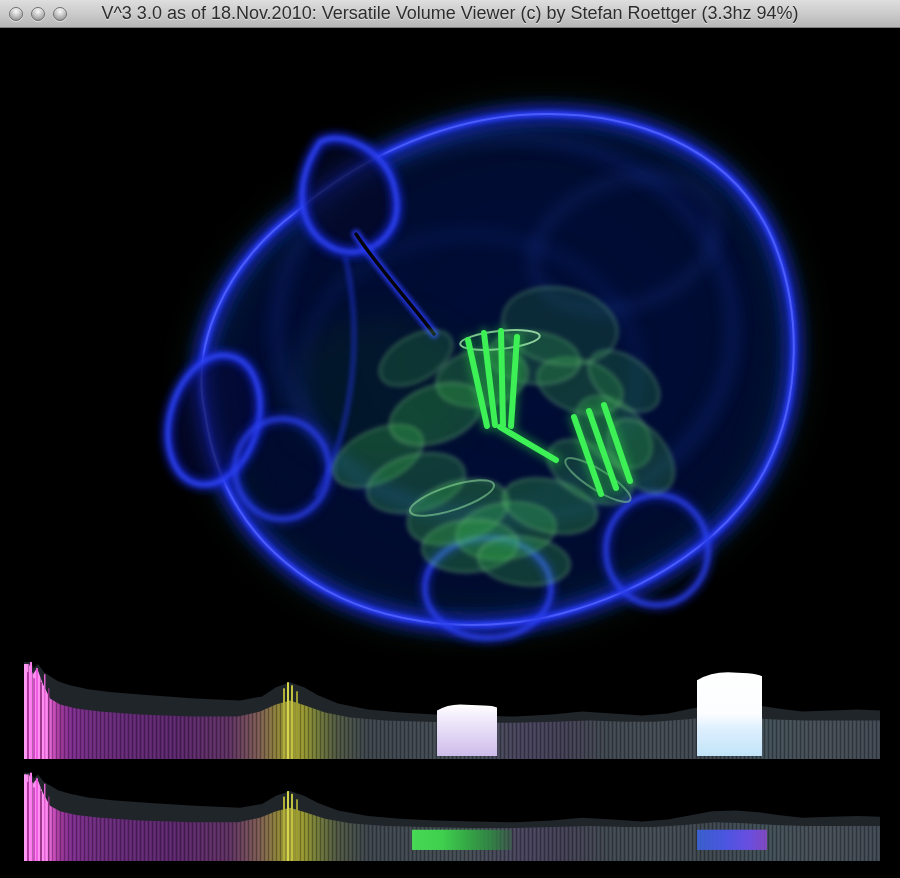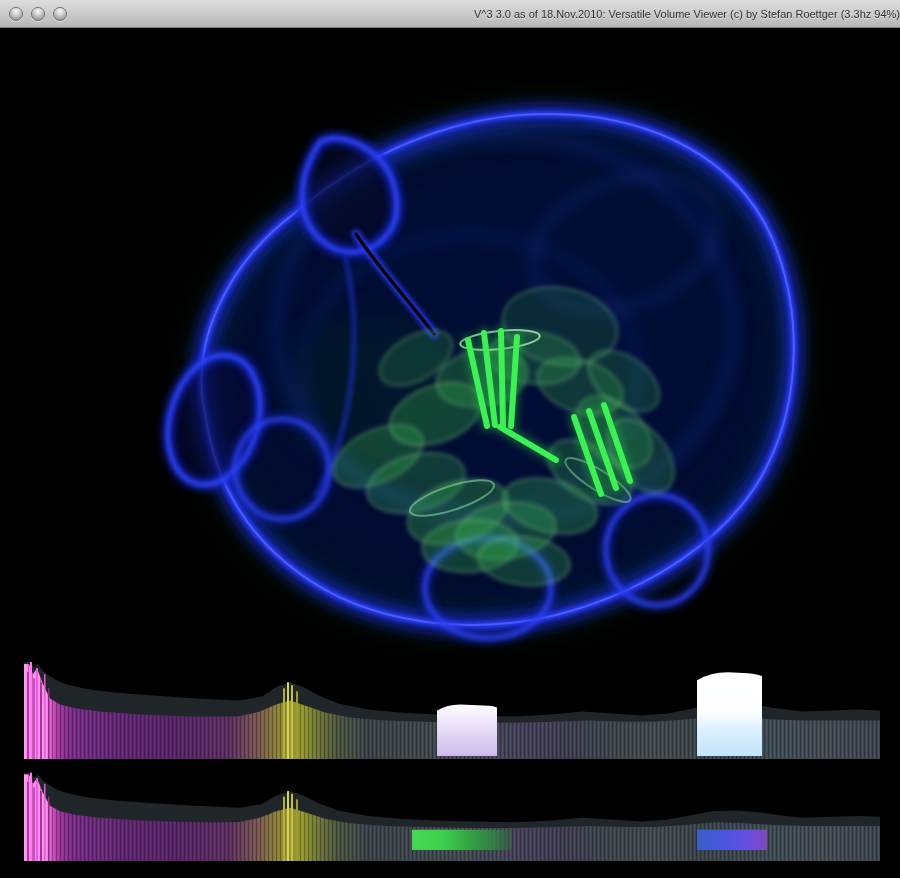--- a/index.html
+++ b/index.html
@@ -15,21 +15,21 @@
   }
   .lights{position:absolute;left:9px;top:0;height:27px;display:flex;align-items:center;gap:8px;}
   .light{
     width:12px;height:12px;border-radius:50%;
     border:1px solid #6f6f6f;
     background:radial-gradient(circle at 50% 30%,#fbfbfb,#c3c3c3 45%,#8d8d8d 90%);
     box-shadow:inset 0 1px 1px rgba(255,255,255,.65), 0 1px 0 rgba(255,255,255,.5);
     cursor:default;
   }
   .title{
-    flex:1;text-align:right;font-size:11px;color:#2d2d2d;
+    flex:1;text-align:center;font-size:18px;color:#2d2d2d;
     text-shadow:0 1px 0 rgba(255,255,255,.55);
     white-space:nowrap;overflow:hidden;
   }
   .viewport{position:absolute;top:28px;left:0;width:900px;height:630px;background:#000;}
   .viewport svg{display:block;width:900px;height:630px;}
   .panel{position:absolute;left:0;width:900px;background:#000;}
   .panel svg{display:block;width:100%;height:100%;}
   .panel.upper{top:658px;height:101px;}
   .panel.lower{top:769px;height:92px;}
 </style>

